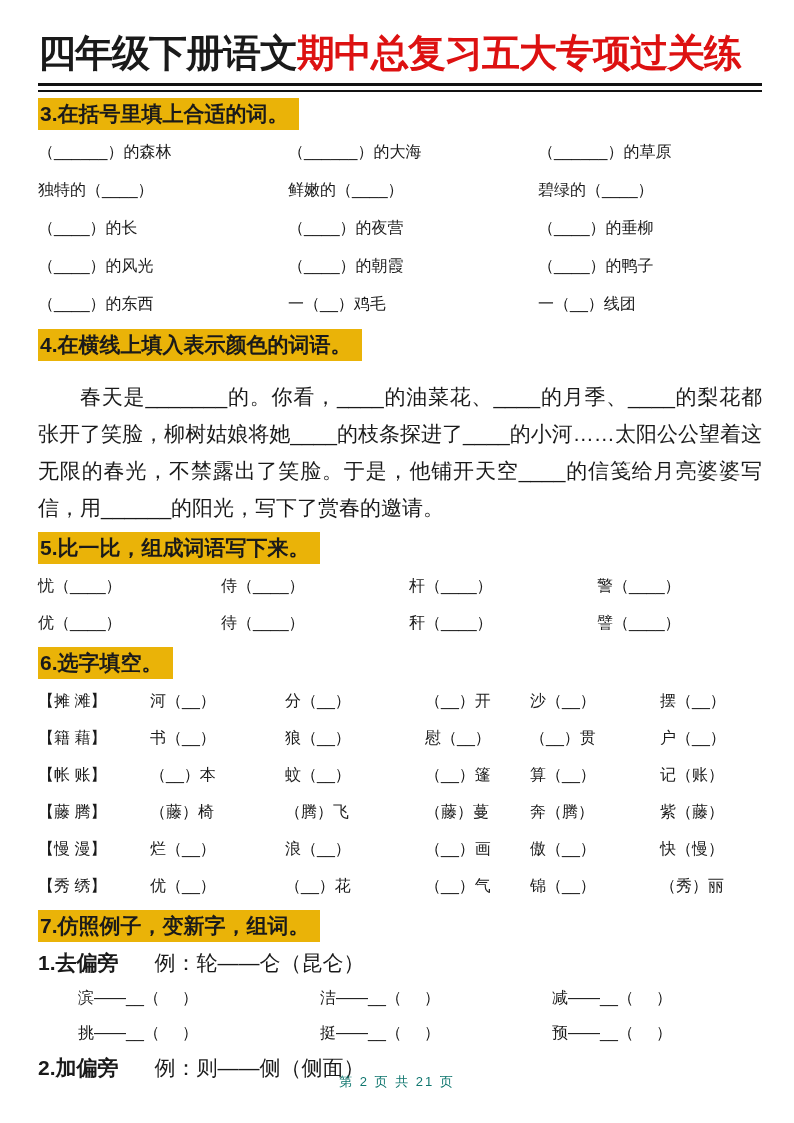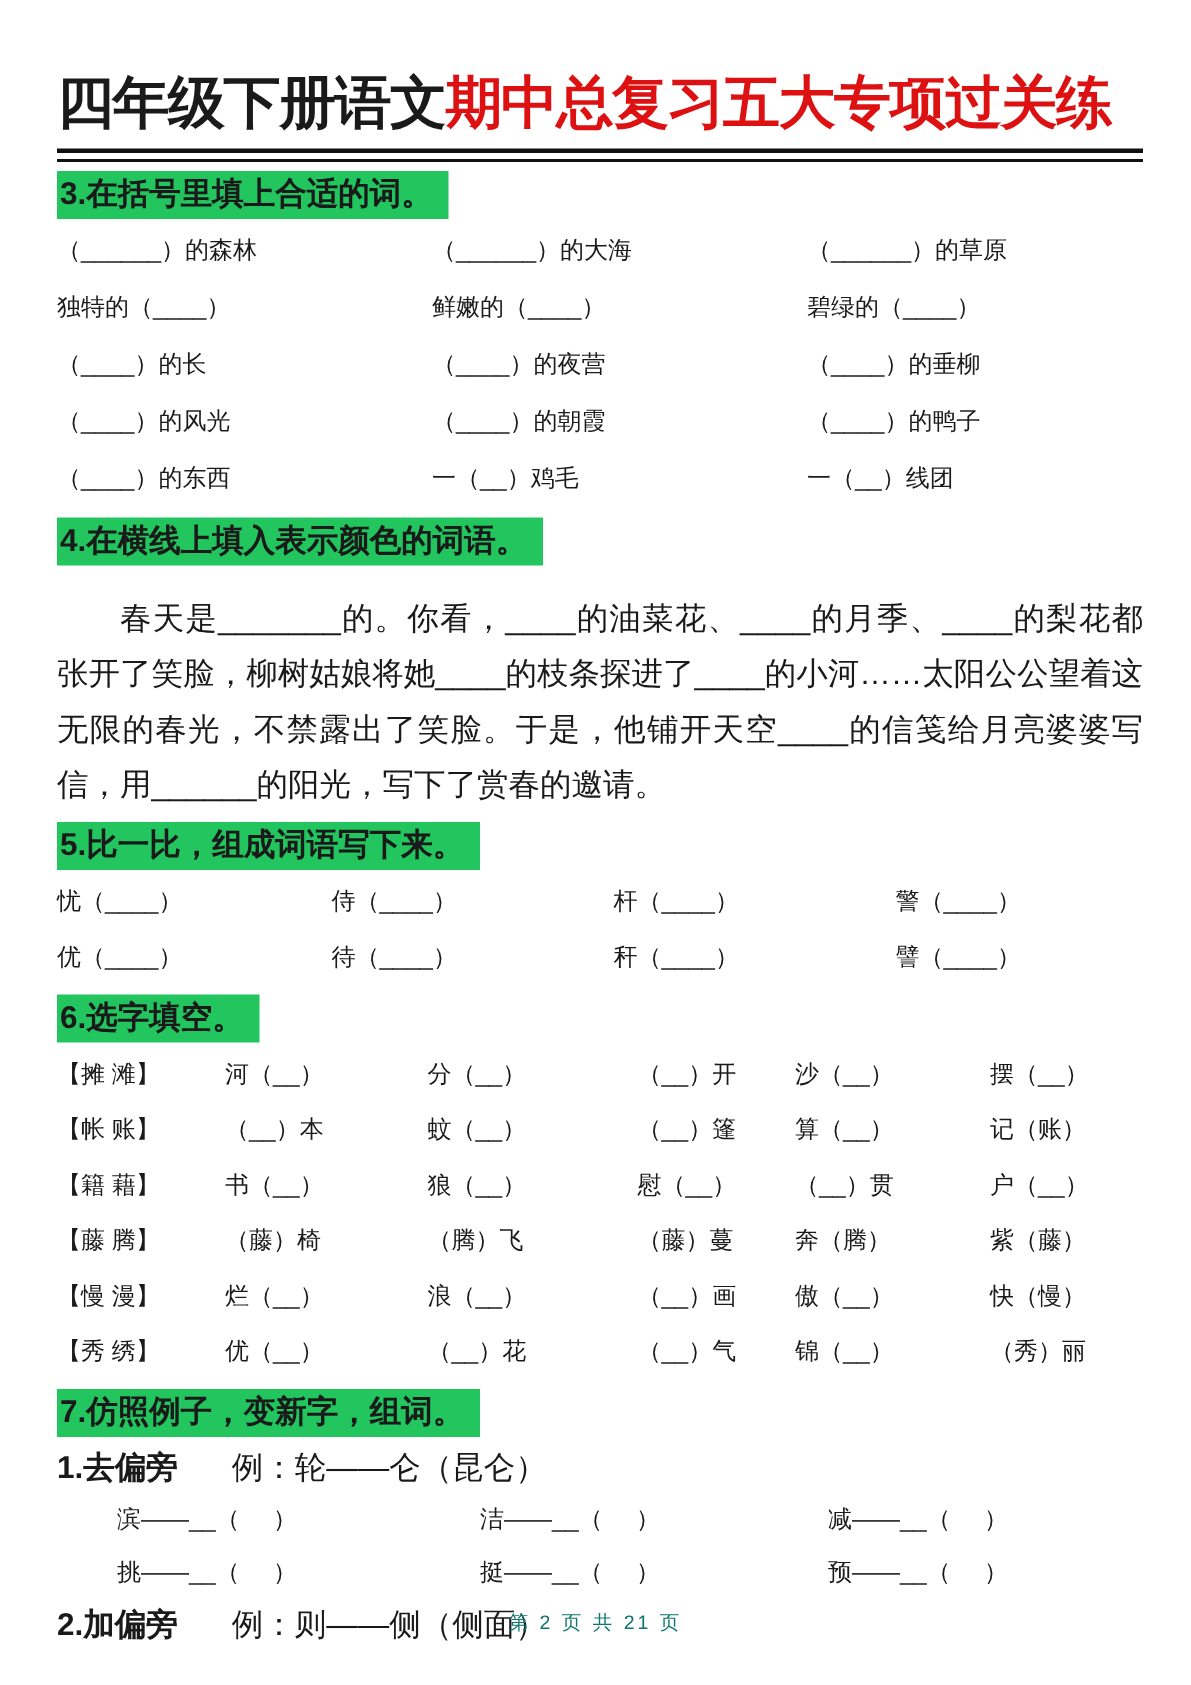--- a/index.html
+++ b/index.html
@@ -2,31 +2,31 @@
 <html><head>
 <meta charset="utf-8">
 <style>
   * { margin:0; padding:0; box-sizing:border-box; }
   html,body { width:794px; height:1123px; background:#ffffff; overflow:hidden; }
   body {
     font-family:"Liberation Sans","DejaVu Sans",sans-serif;
     color:#1a1a1a;
     position:relative;
   }
-  .page { padding:42px 32px 0 38px; }
+  .page { padding:26px 32px 0 38px; }
 
   
   .title { font-size:38px; font-weight:bold; line-height:54px; white-space:nowrap; letter-spacing:-1px; }
   .t-red { color:#dd1111; }
   .title-rule { margin-top:3px; height:9px; border-top:3px solid #111; border-bottom:2px solid #111; }
 
   
   .sec-h {
     display:inline-block;
-    background:#22c55e;
+    background:#eab308;
     font-size:21px; font-weight:bold;
     line-height:30px;
     padding:1px 10px 1px 2px;
     margin:6px 0 3px 0;
   }
 
   
   .row { display:grid; font-size:16px; line-height:38px; white-space:pre; }
   .g3  { grid-template-columns:250px 250px auto; }
   .g4  { grid-template-columns:183px 188px 188px auto; line-height:37px; }
@@ -112,34 +112,34 @@
     <h2 class="sec-h">6.选字填空。</h2>
     <div class="row g6">
       <span>【摊 滩】</span>
       <span>河（__）</span>
       <span>分（__）</span>
       <span>（__）开</span>
       <span>沙（__）</span>
       <span>摆（__）</span>
     </div>
     <div class="row g6">
+      <span>【籍 藉】</span>
+      <span>书（__）</span>
+      <span>狼（__）</span>
+      <span>慰（__）</span>
+      <span>（__）贯</span>
+      <span>户（__）</span>
+    </div>
+    <div class="row g6">
       <span>【帐 账】</span>
       <span>（__）本</span>
       <span>蚊（__）</span>
       <span>（__）篷</span>
       <span>算（__）</span>
       <span>记（账）</span>
-    </div>
-    <div class="row g6">
-      <span>【籍 藉】</span>
-      <span>书（__）</span>
-      <span>狼（__）</span>
-      <span>慰（__）</span>
-      <span>（__）贯</span>
-      <span>户（__）</span>
     </div>
     <div class="row g6">
       <span>【藤 腾】</span>
       <span>（藤）椅</span>
       <span>（腾）飞</span>
       <span>（藤）蔓</span>
       <span>奔（腾）</span>
       <span>紫（藤）</span>
     </div>
     <div class="row g6">

